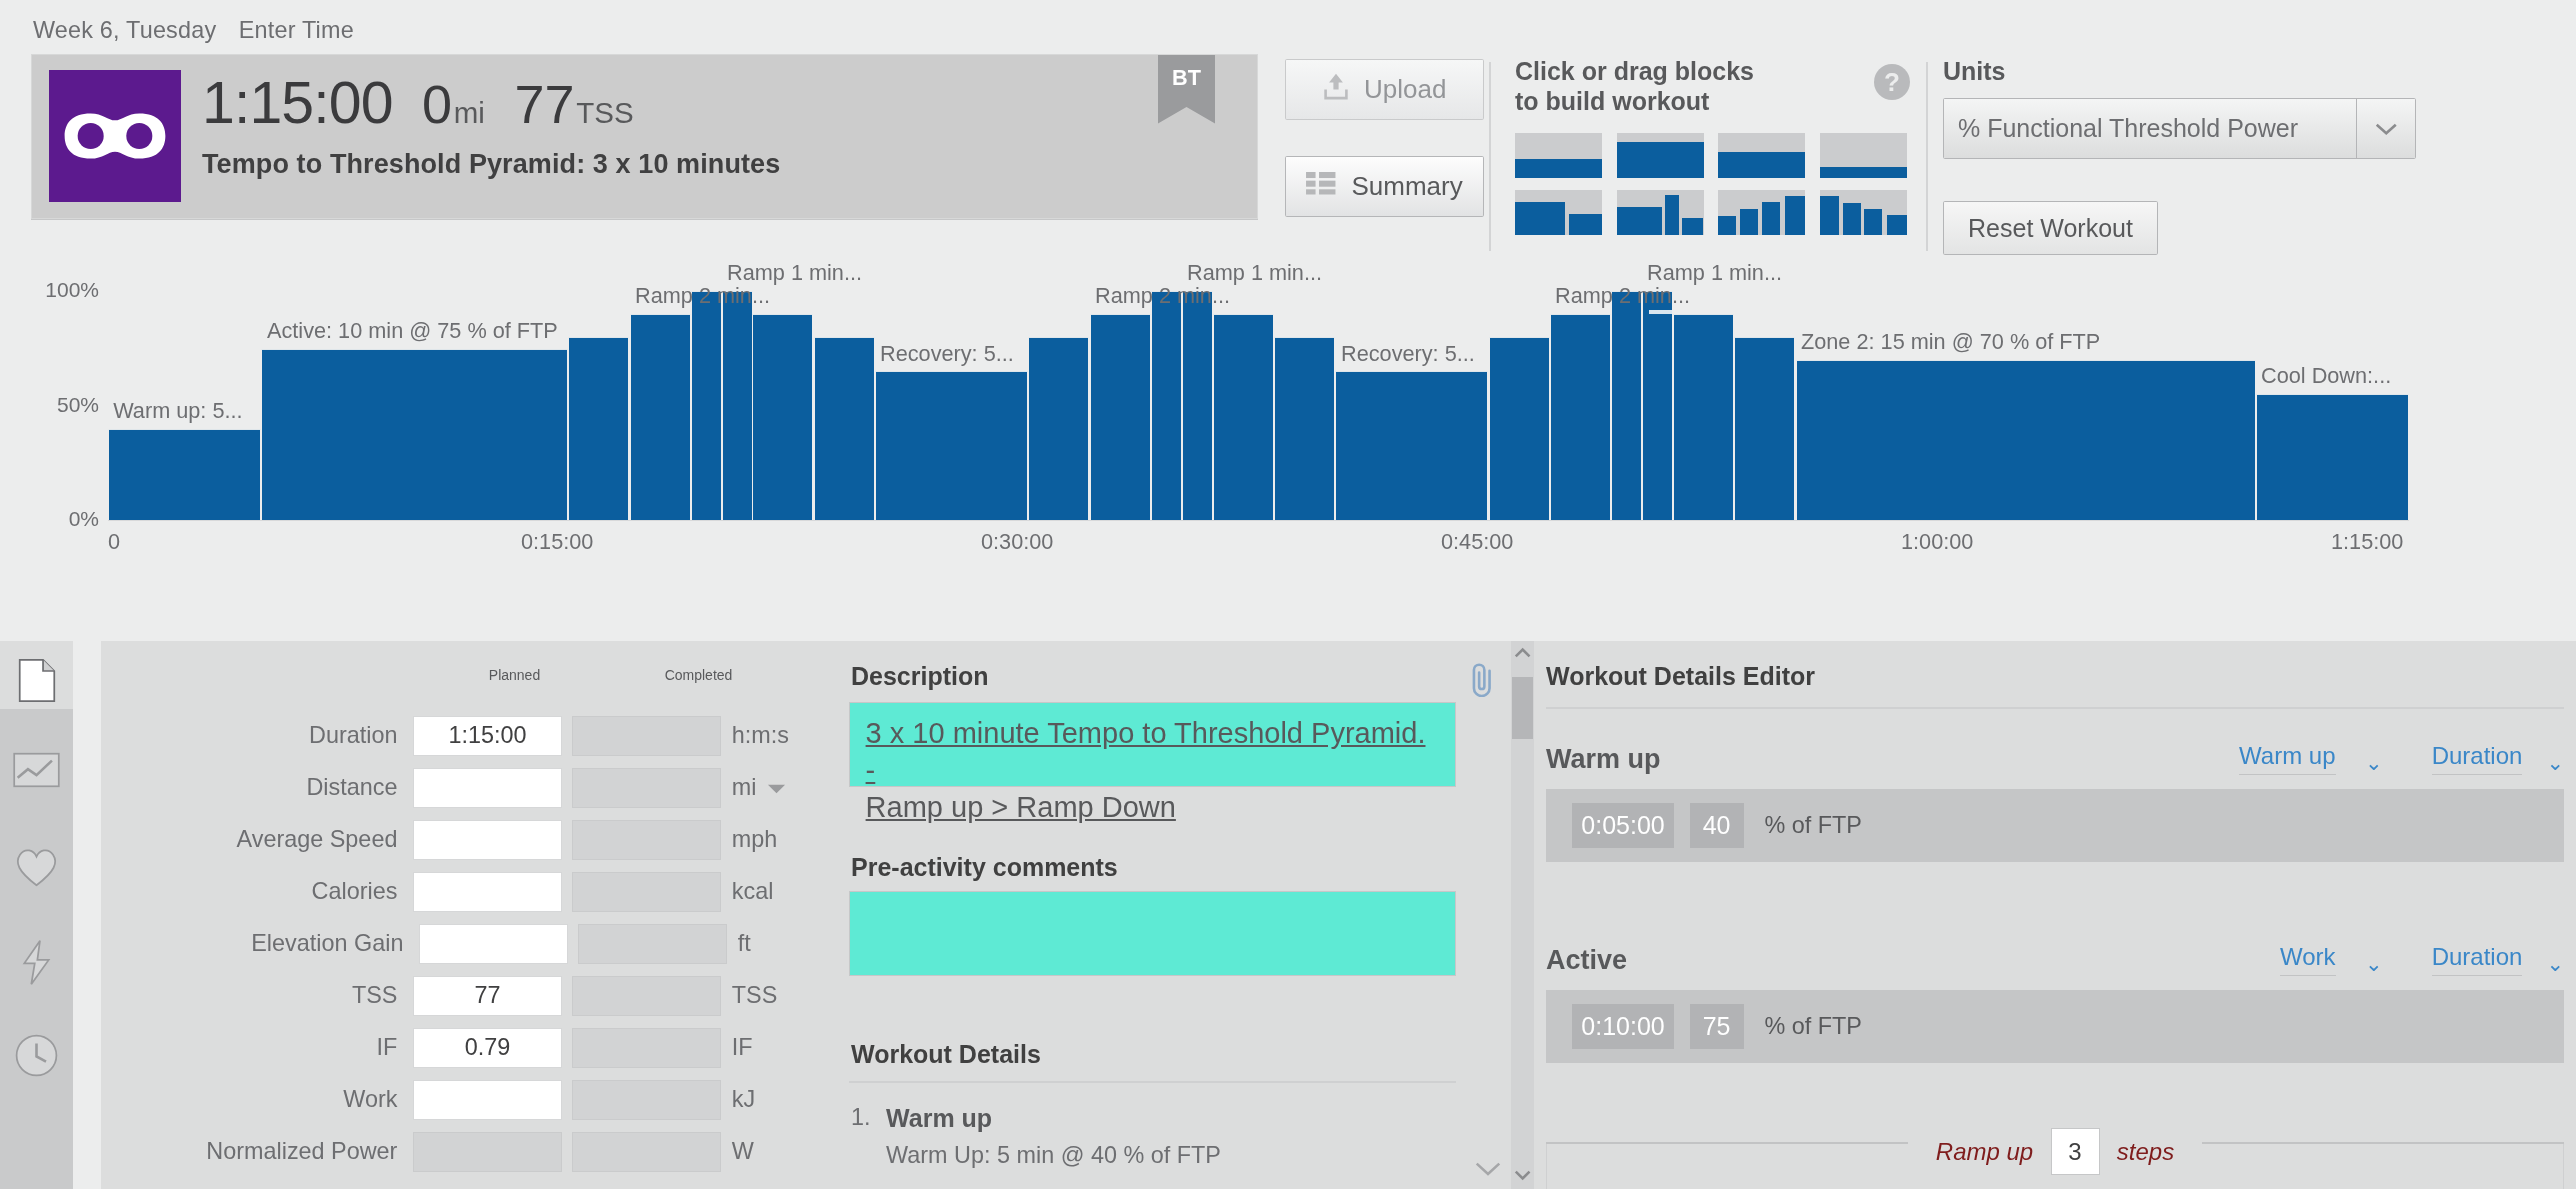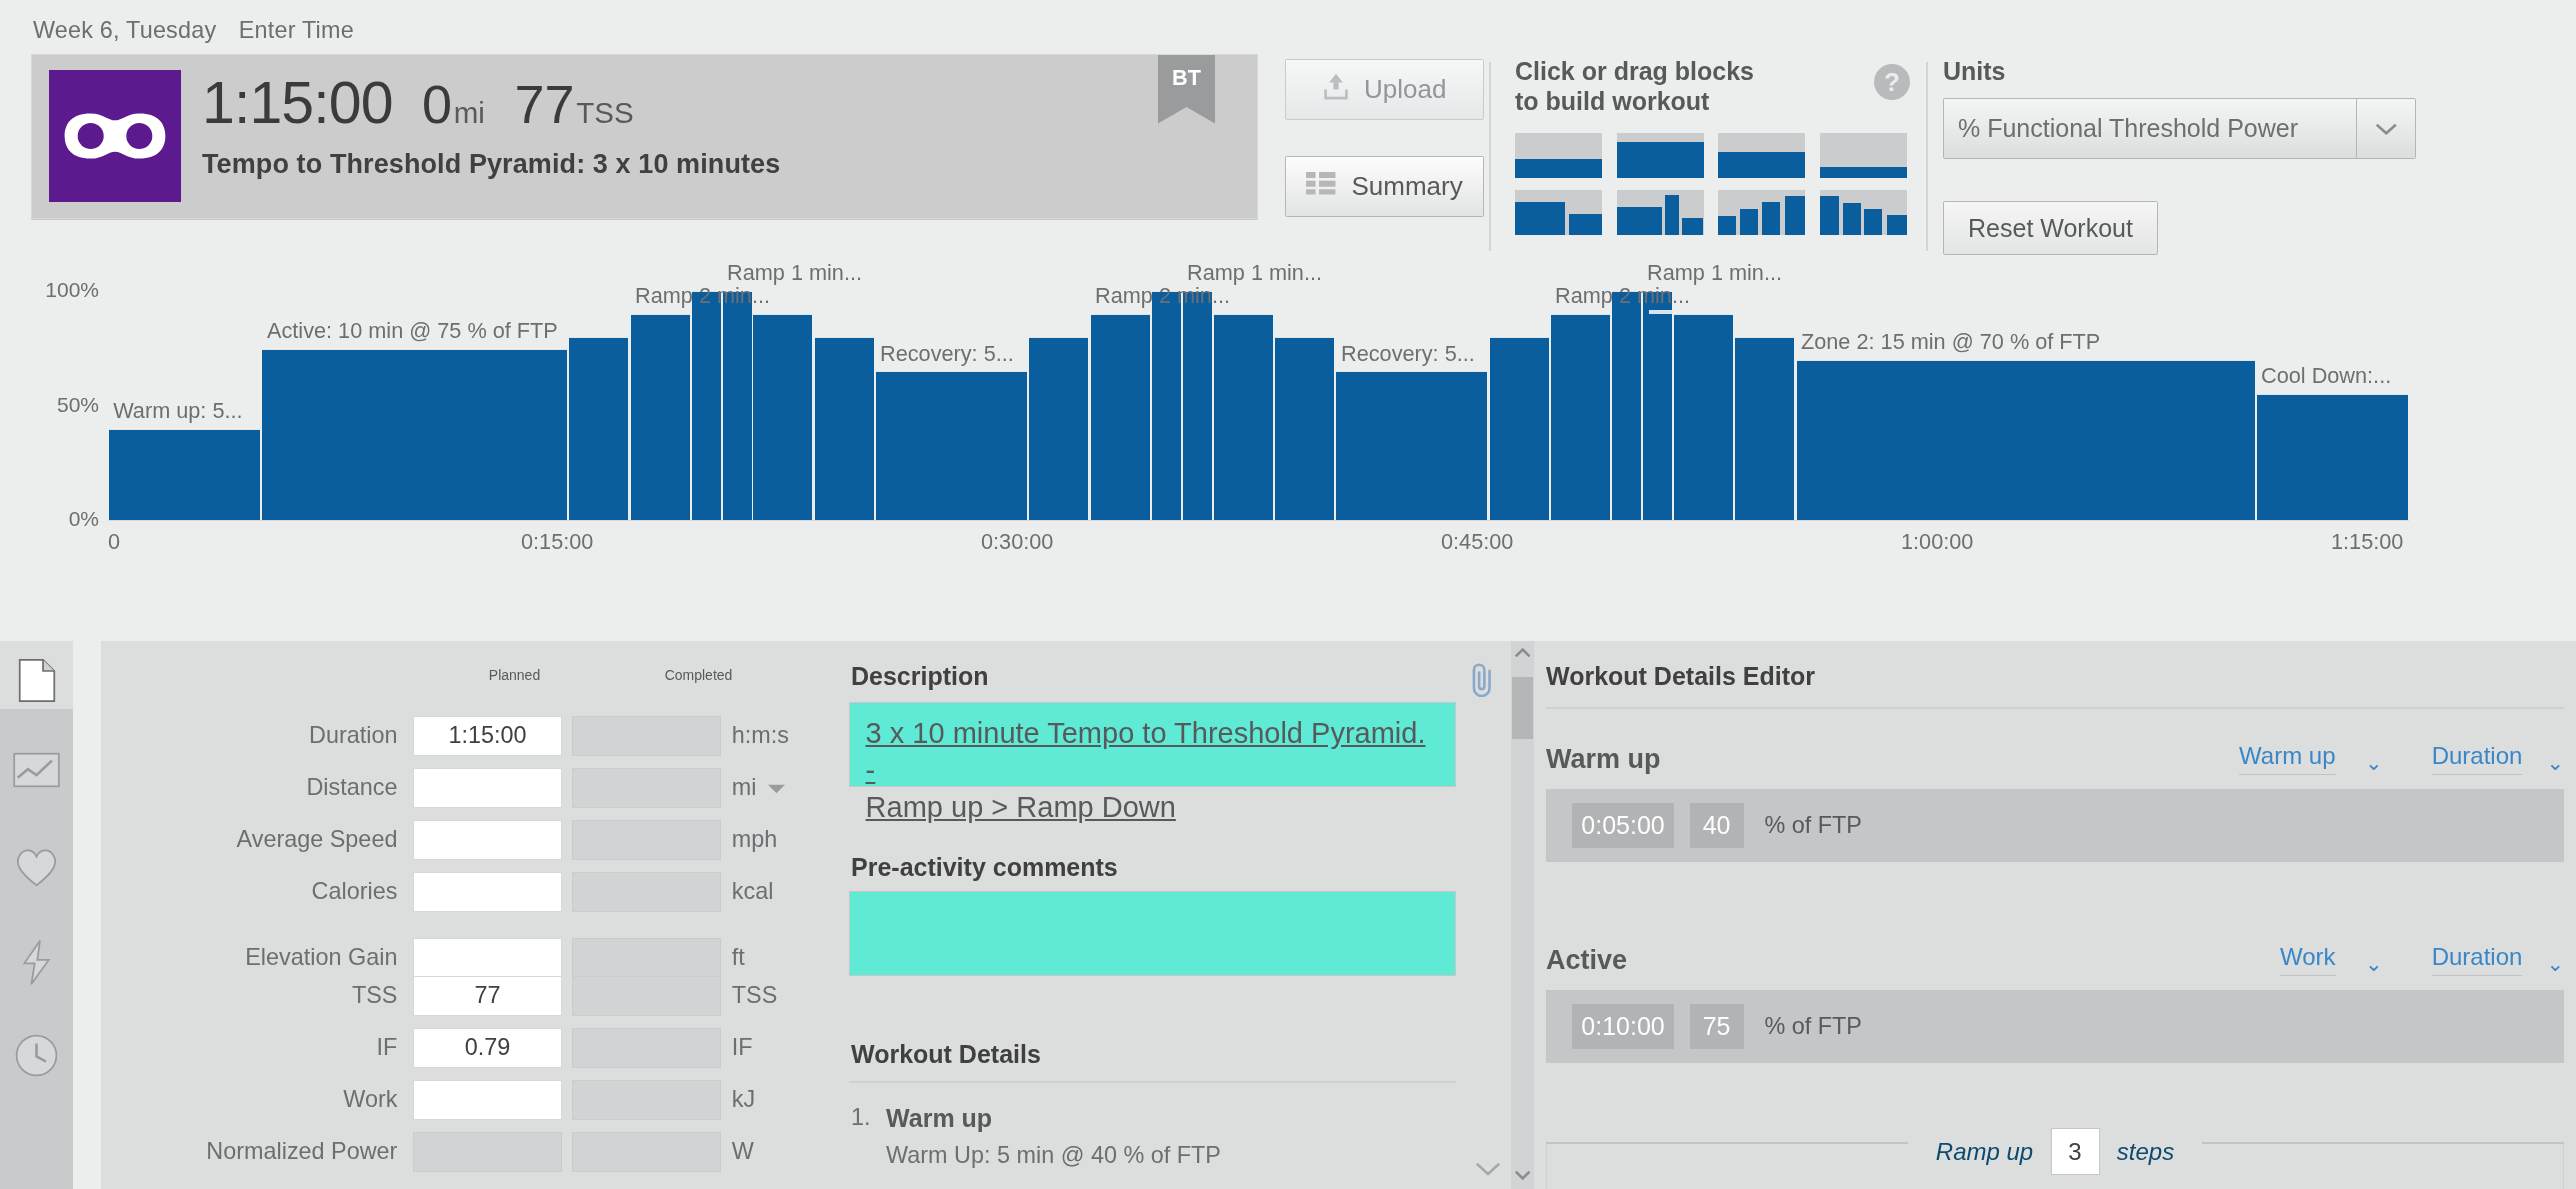--- a/index.html
+++ b/index.html
@@ -198,21 +198,21 @@
   .step-body {
     background: #c5c6c7; height: 73px; display: flex; align-items: center; padding-left: 26px; gap: 15.6px;
   }
   .pill {
     background: #b2b3b5; color: #ffffff; font-size: 25px;
     display: flex; align-items: center; justify-content: center;
   }
   .pct-label { font-size: 23.4px; color: #58595b; margin-left: 5.2px; }
   .ramp-bar { position: absolute; left: 12px; width: 1018px; }
   .ramp-line { position: absolute; top: 14px; height: 1.7px; background: #c2c3c4; }
-  .ramp-txt { font-size: 24px; font-style: italic; color: #0c4a6e; }
+  .ramp-txt { font-size: 24px; font-style: italic; color: #7f1d1d; }
   .ramp-input {
     width: 49px; height: 47px; background: #fff; border: 0.9px solid #c6c7c8;
     display: flex; align-items: center; justify-content: center;
     font-size: 24px; color: #404041; font-style: normal;
   }
   .ramp-box { position:absolute; left:12px; top:14px; width:1018px; height:52px; border:1.7px solid #cfd0d1; border-top:none;}
 </style>
 </head>
 <body>
 
@@ -462,21 +462,21 @@
             </div>
           </div>
           <div class="row" style="top: 227px;">
             <div class="lbl">Calories</div>
             <div class="cell white"></div>
             <div class="cell gray"></div>
             <div class="unit-txt">
               <span>kcal</span>
             </div>
           </div>
-          <div class="row" style="top: 293px;">
+          <div class="row" style="top: 279px; padding-left: 6px;">
             <div class="lbl">Elevation Gain</div>
             <div class="cell white"></div>
             <div class="cell gray"></div>
             <div class="unit-txt">
               <span>ft</span>
             </div>
           </div>
           <div class="row" style="top: 331px;">
             <div class="lbl">TSS</div>
             <div class="cell white">77</div>

